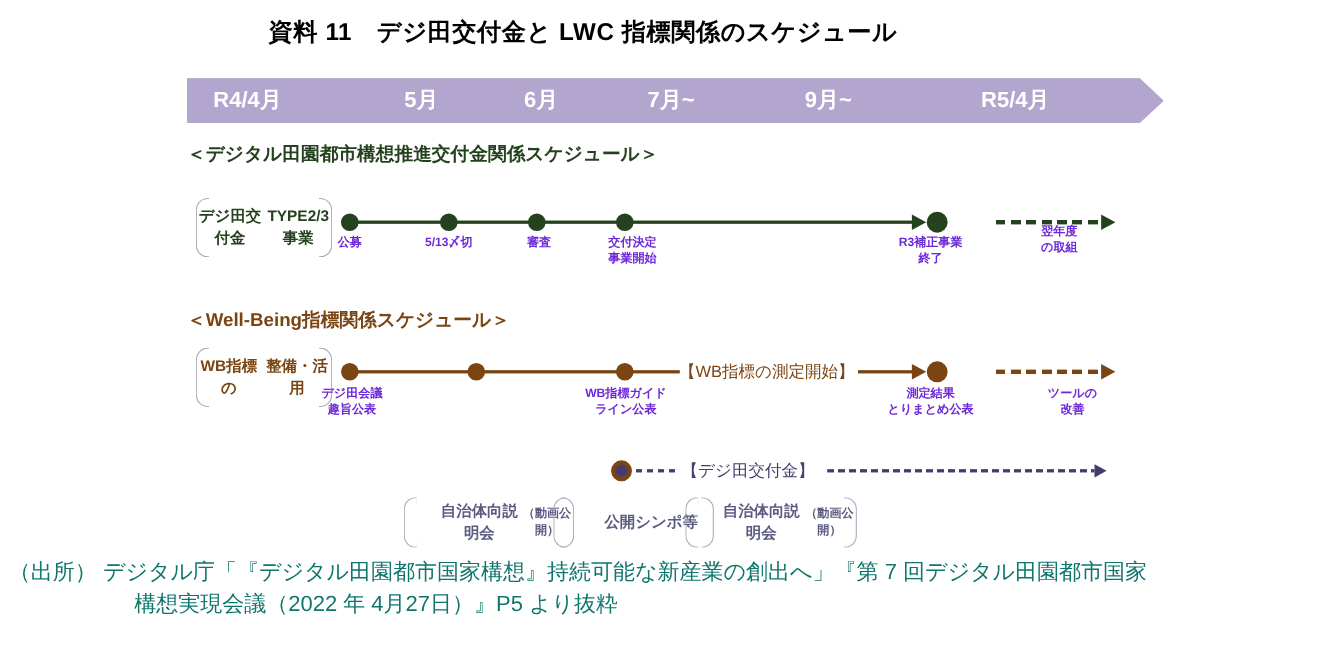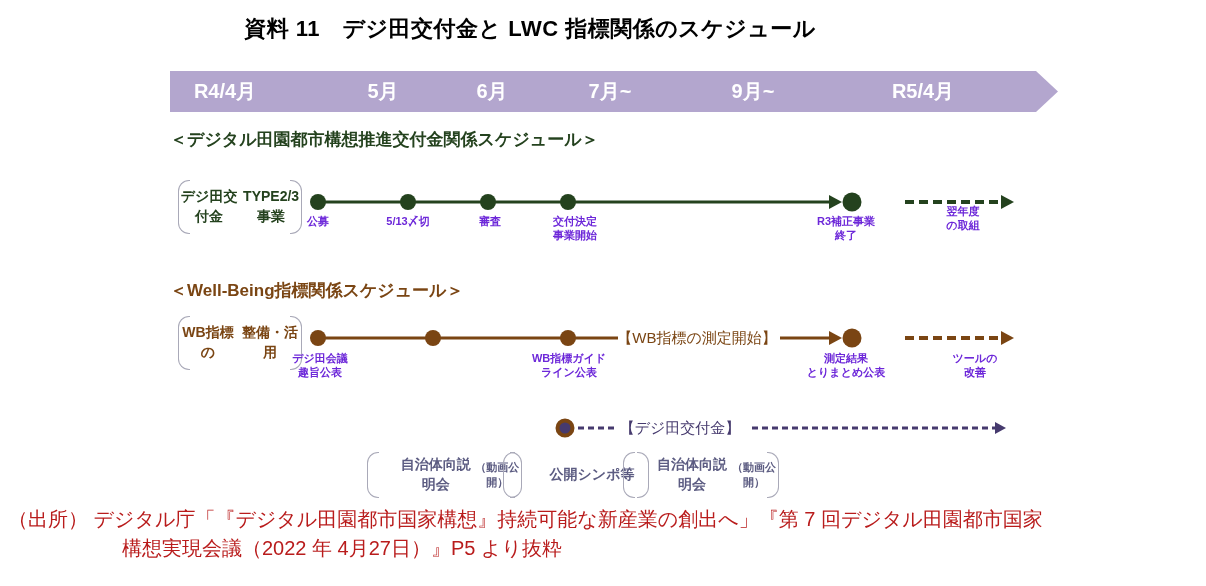--- a/index.html
+++ b/index.html
@@ -53,21 +53,21 @@
   .mlabel{transform:translateX(-50%); text-align:center; font-size:11px; font-weight:bold; line-height:1.25; white-space:nowrap; color:#6d28d9;}
   .inline-tag{transform:translateX(-50%); font-size:15px; font-weight:normal; white-space:nowrap;}
   .inline-tag.brown{color:var(--brown,#7a4513);}
   .inline-tag.purple{color:var(--purple,#463a6e);}
   .cdot{width:11px;height:11px;background:var(--purple,#463a6e);border:4px solid var(--brown,#7a4513);border-radius:50%;transform:translate(-50%,-50%);}
   
   .event-box{height:46px; color:var(--box_text,#5c5c82);padding-left:32px;}
   .event-box .l1{font-size:14px;}
   .event-box .l2{font-size:11px;}
   
-  .source-line{font-size:20px; color:#b91c1c; white-space:nowrap;}
+  .source-line{font-size:20px; color:#0f766e; white-space:nowrap;}
 </style>
 </head>
 <body>
 
 <div id="stage">
 
   <div class="abs fig-title">資料 11　デジ田交付金と LWC 指標関係のスケジュール</div>
 
   <div class="abs month-bar">
     <span class="month-label" style="left:55px">R4/4月</span>

